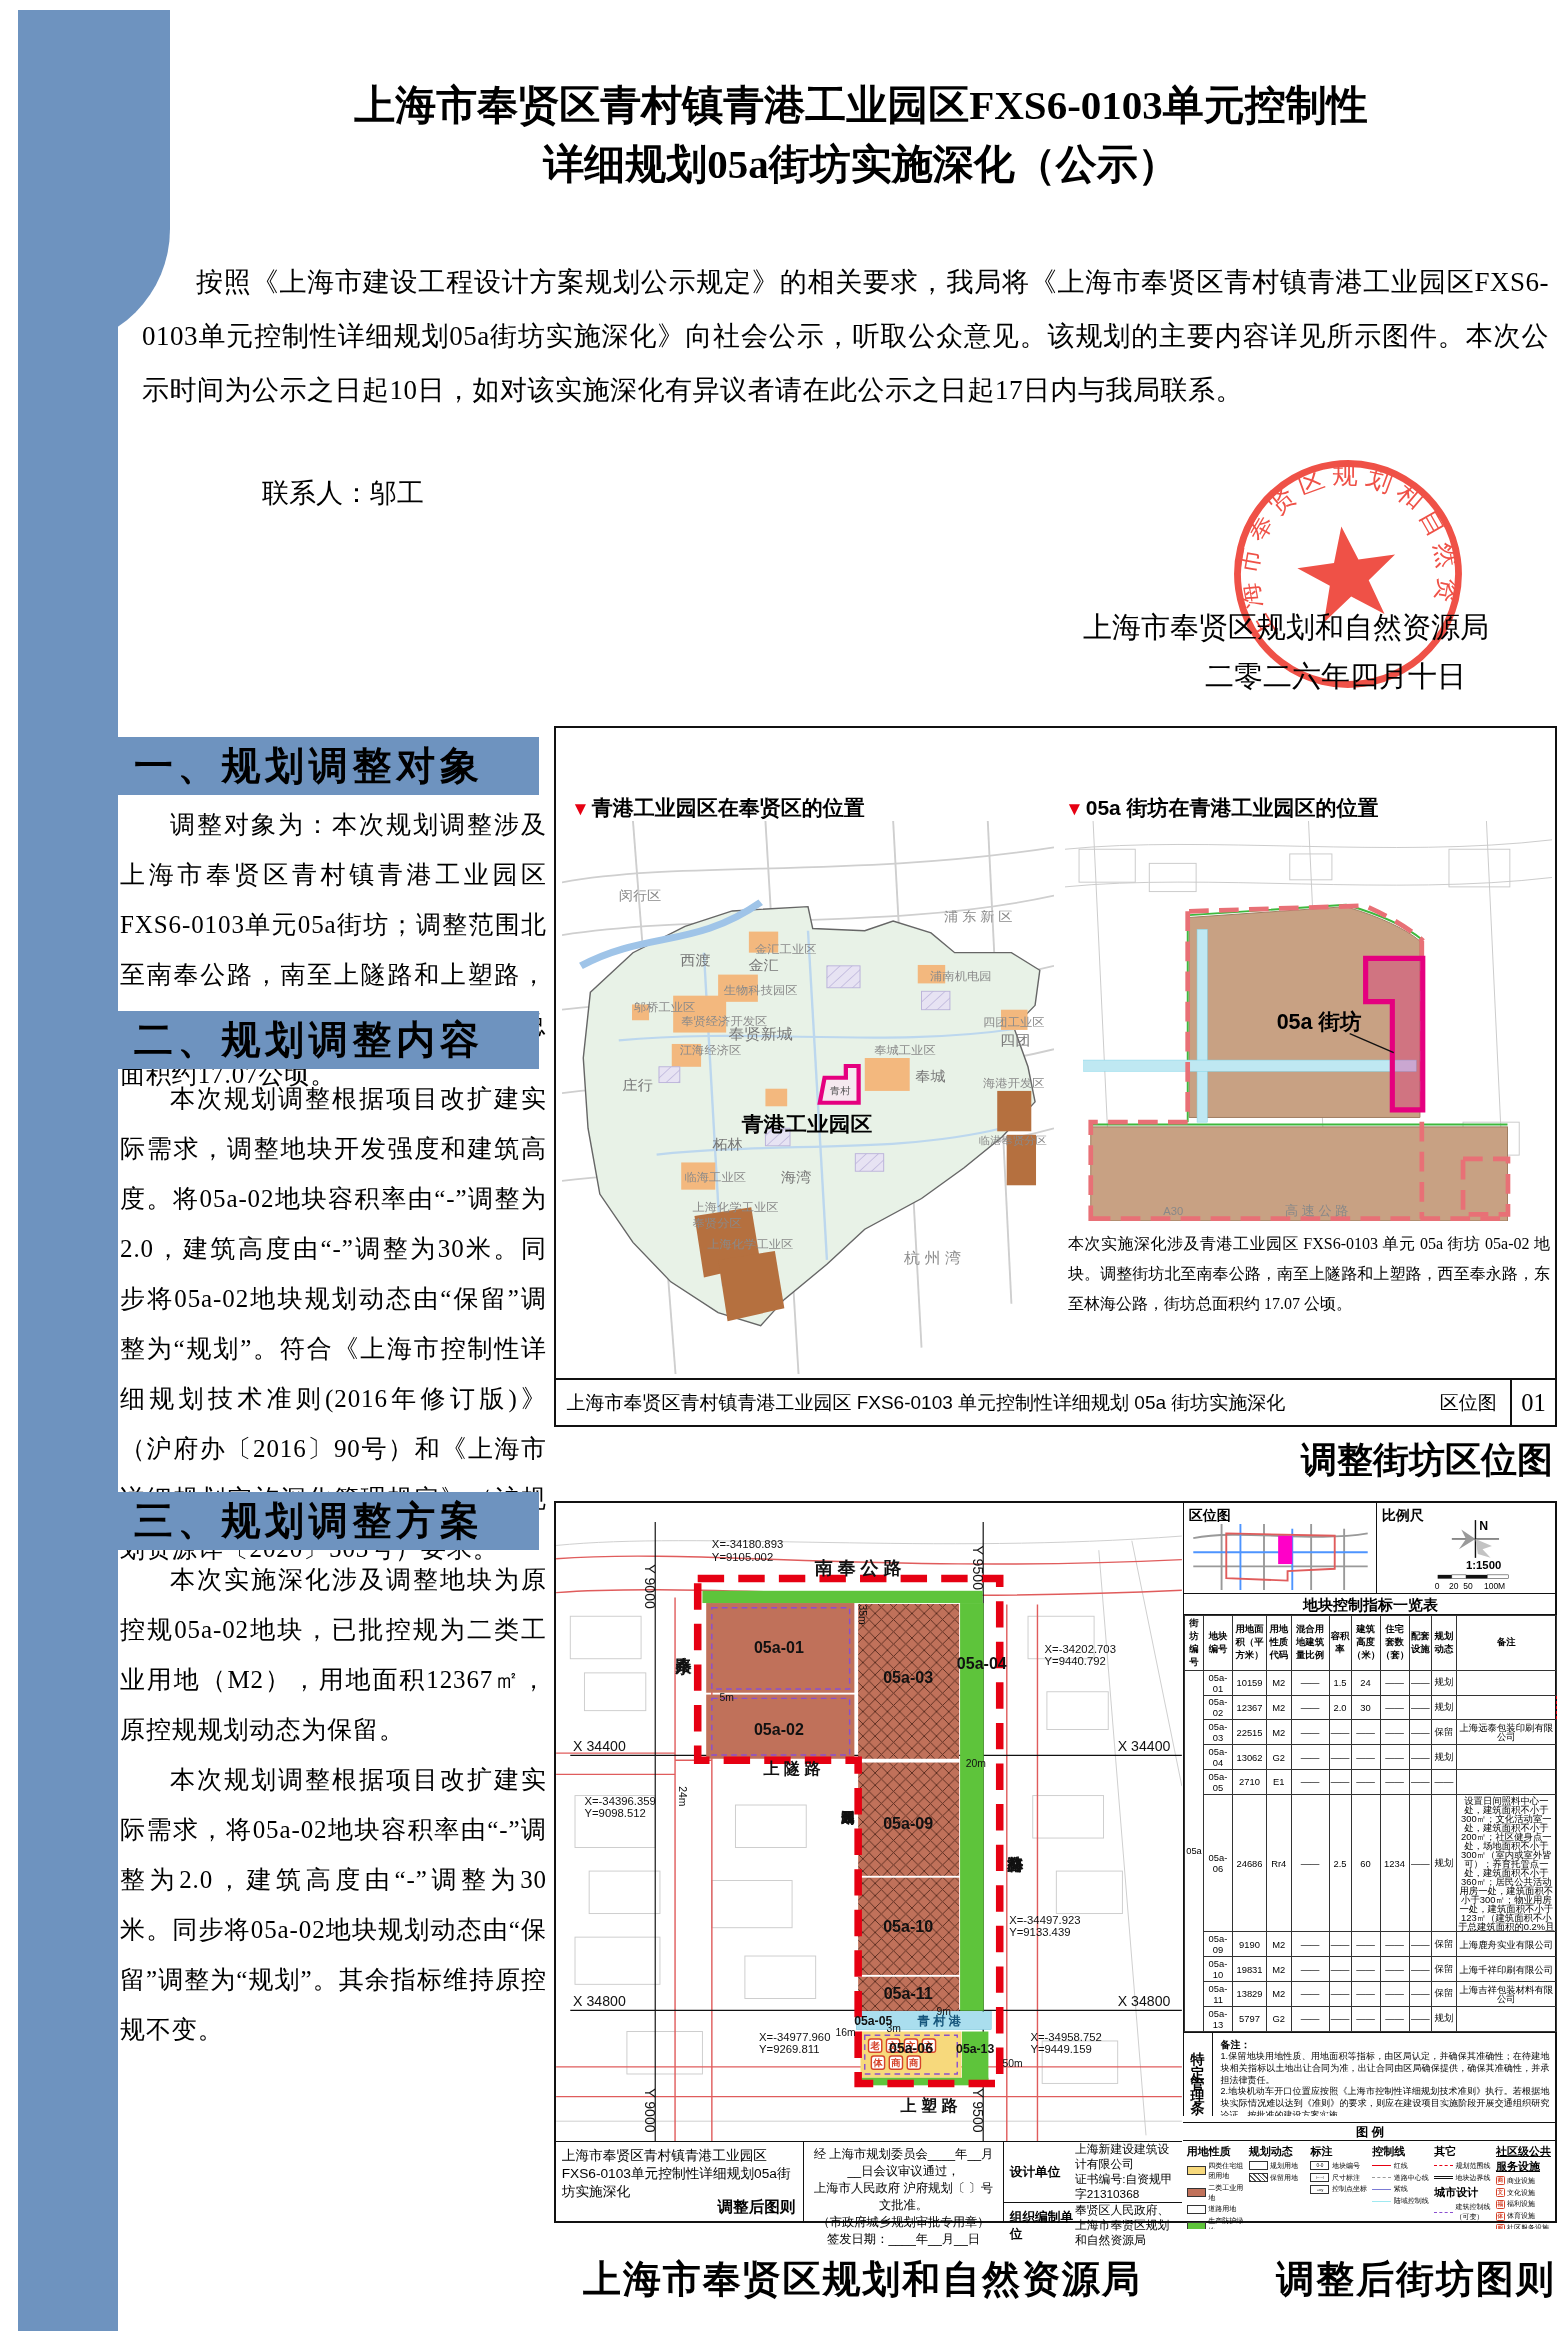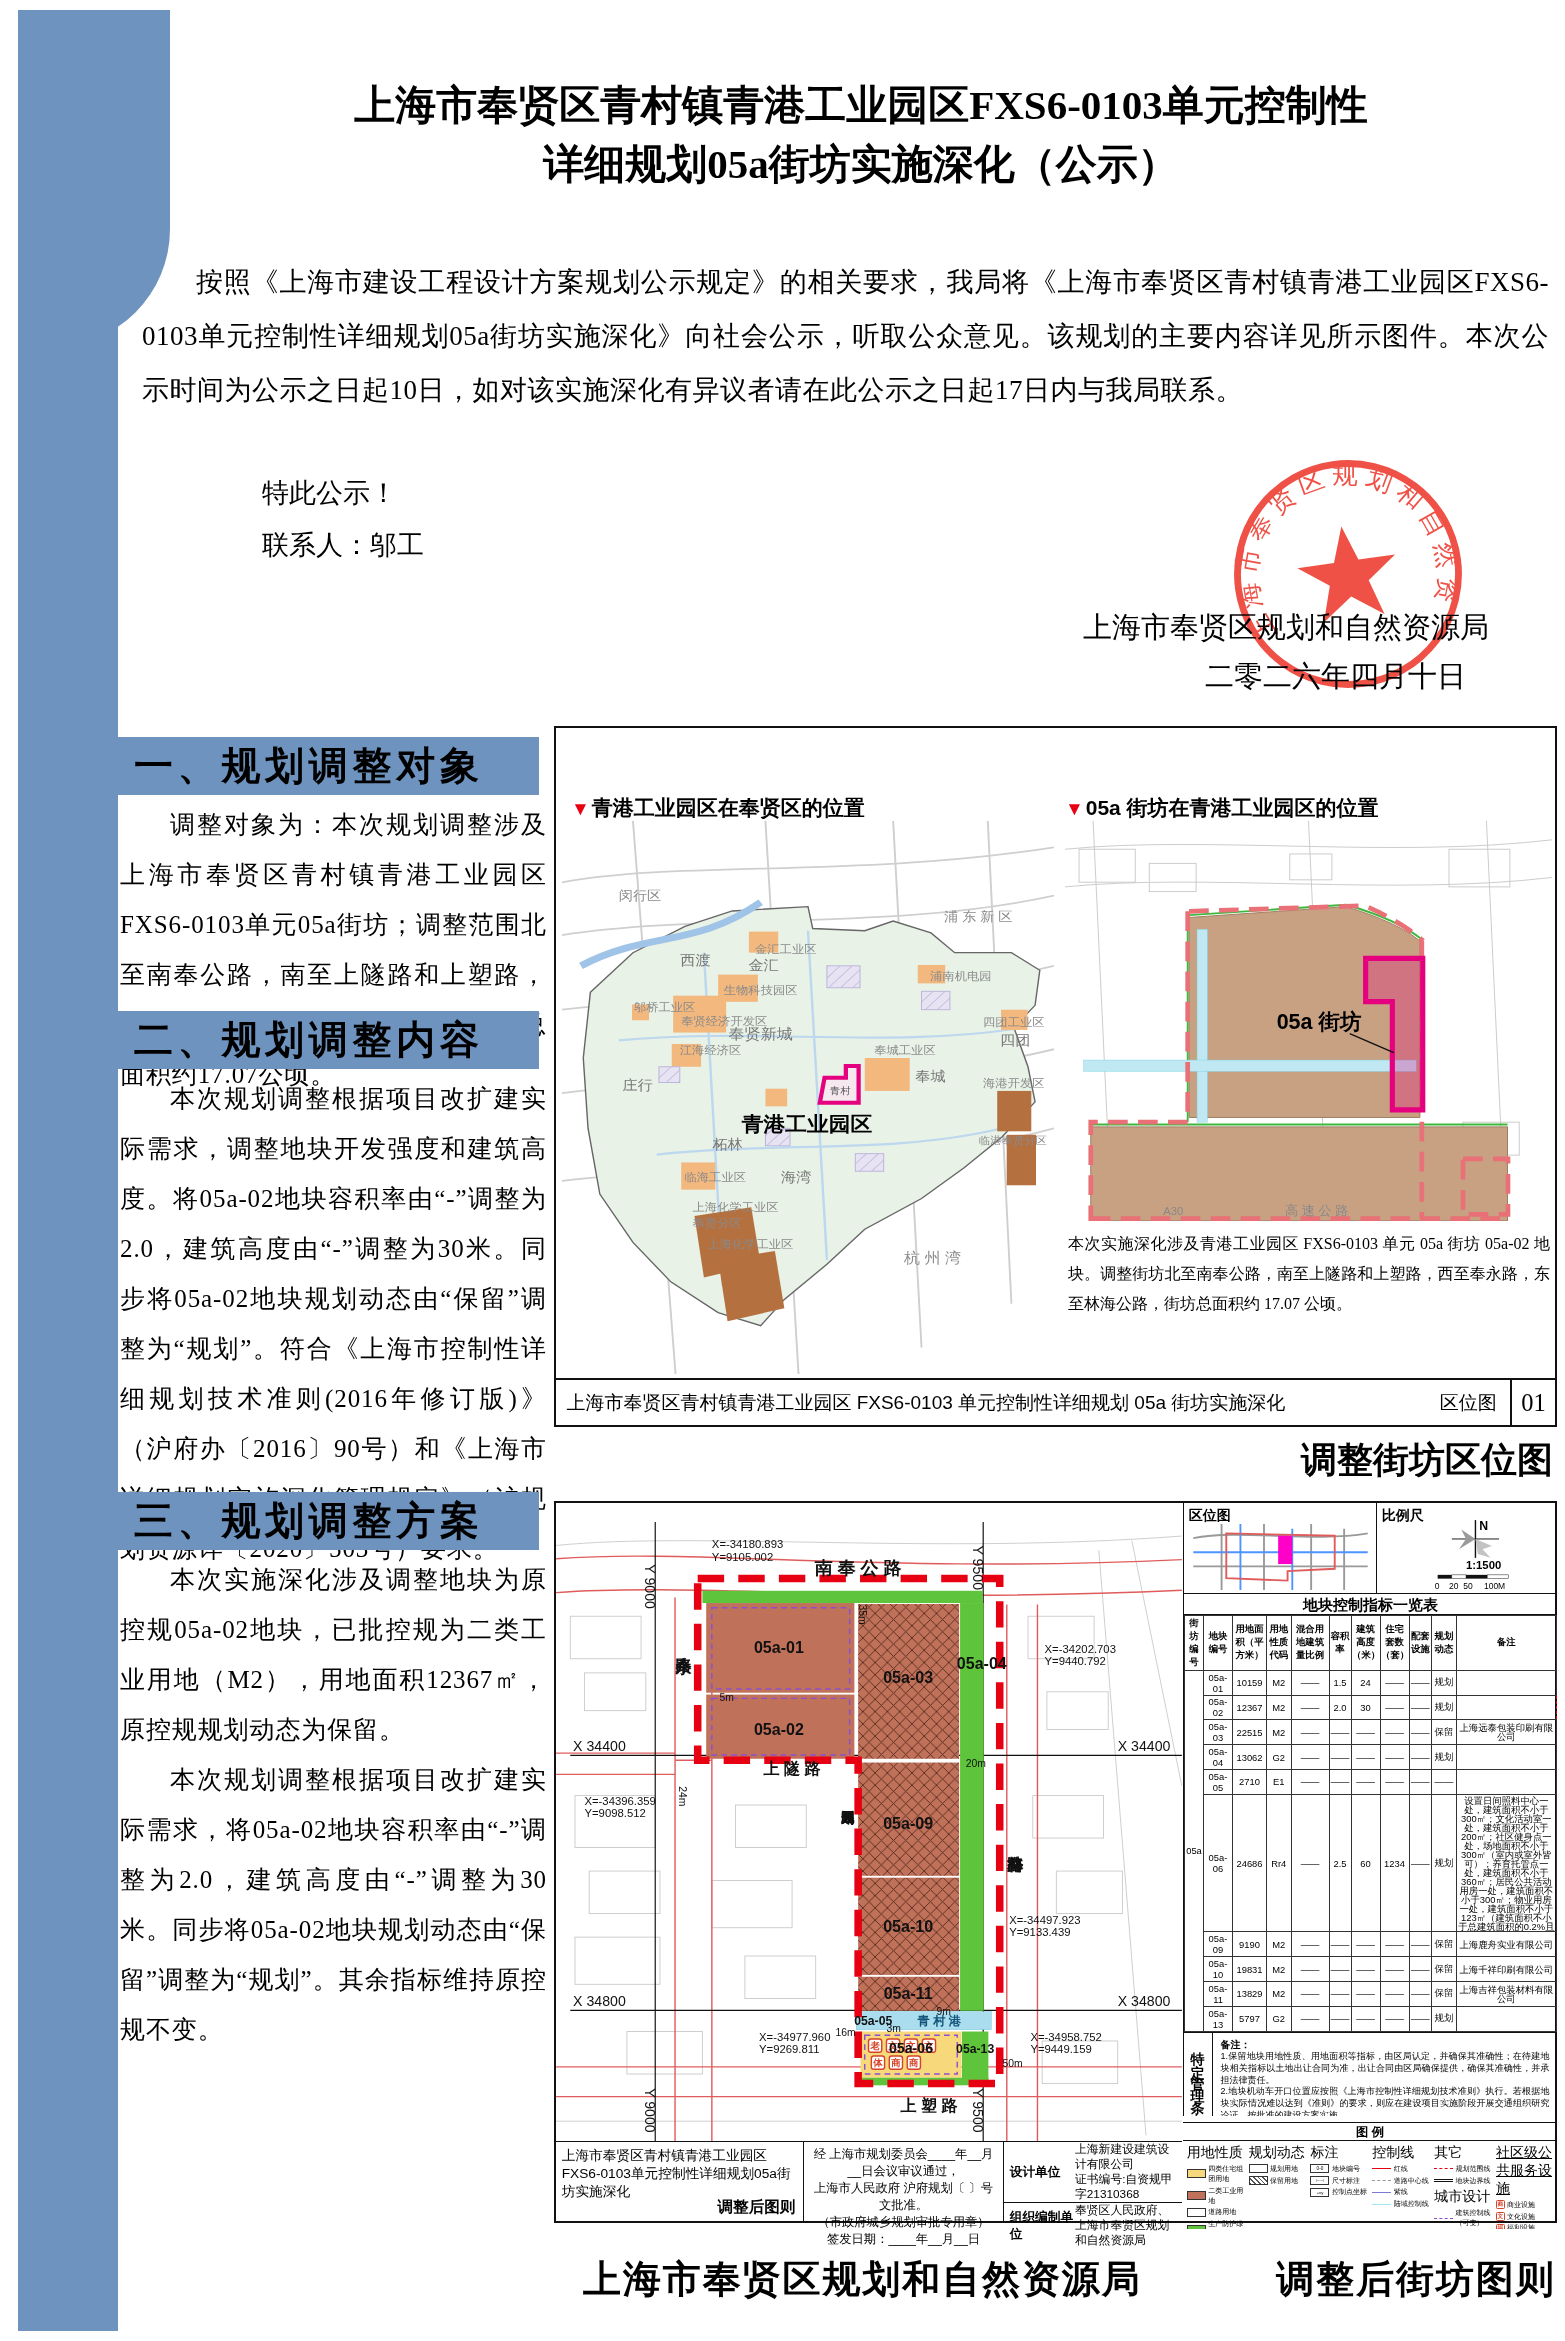--- a/index.html
+++ b/index.html
@@ -68,21 +68,21 @@
             justify-content:center; writing-mode:vertical-rl; letter-spacing:12.3px;
             font-size:14px; font-weight:bold; padding-top:7.6px; }
   .notes-txt { flex:1; padding:6.6px 7.6px; font-size:9px; line-height:11.8px; text-align:justify; }
   .notes-txt .bz { font-weight:bold; font-size:10px; }
   .m2-legend { left:627px; top:607px; width:374px; height:107px; border-top:1.4px solid #111;
                font-family:"Liberation Sans","DejaVu Sans",sans-serif; overflow:hidden;margin-top:12px; }
   .lg-title { height:18px; line-height:18px; text-align:center; font-weight:bold;
               font-size:12.3px; border-bottom:0.9px solid #111; }
   .lg-body { display:flex; padding:2.8px 3.8px; gap:4.7px; }
   .lg-col { flex:1; }
-  .lg-h { font-size:14px; font-weight:normal; margin-bottom:1.9px; }
+  .lg-h { font-size:11px; font-weight:bold; margin-bottom:1.9px; }
   .lg-h.u { text-decoration:underline; }
   .lg-item { display:flex; align-items:center; gap:2.4px; font-size:7px; margin-bottom:1.9px; }
   .sw { width:19px; height:8.5px; border:0.5px solid #333; flex:none; }
   .sw.line { height:0; border:none; border-top:1.9px solid #888; }
   .ric { width:8.5px; height:8.5px; border:0.9px solid #d5432a; color:#d5432a; font-size:5.7px;
          line-height:7px; text-align:center; border-radius:1.4px; flex:none; font-weight:bold; }
   .m2-titleblock { left:0; top:638px; width:626px; height:80px; border-top:1.4px solid #111;
                    display:flex; font-family:"Liberation Sans","DejaVu Sans",sans-serif; }
   .tb-c1 { width:248px; border-right:1.4px solid #111; padding:4.7px 5.7px; font-size:13.7px;
            line-height:18px; position:relative; }
@@ -106,21 +106,20 @@
 <div class="abs blue-bar"></div>
 
 <div class="abs doc-title">
   <div>上海市奉贤区青村镇青港工业园区FXS6-0103单元控制性</div>
   <div>详细规划05a街坊实施深化（公示）</div>
 </div>
 
 <p class="abs intro">按照《上海市建设工程设计方案规划公示规定》的相关要求，我局将《上海市奉贤区青村镇青港工业园区FXS6-0103单元控制性详细规划05a街坊实施深化》向社会公示，听取公众意见。该规划的主要内容详见所示图件。本次公示时间为公示之日起10日，如对该实施深化有异议者请在此公示之日起17日内与我局联系。</p>
 
 <div class="abs notice-block">
-  <div>特此公示！</div>
   <div>联系人：邬工</div>
 </div>
 
 <svg class="abs seal" viewBox="0 0 600 600">
   <g transform="rotate(-8 300 300)" opacity="0.92">
     <circle cx="300" cy="300" r="242" fill="none" stroke="#ee4338" stroke-width="15"></circle>
     <polygon fill="#ee4338" points="300,195 327,272 408,272 343,320 367,398 300,350 233,398 257,320 192,272 273,272"></polygon>
     <path id="sealArc" d="M141,423 A200,200 0 1 1 459,423" fill="none"></path>
     <text font-size="56" fill="#ee4338" letter-spacing="14">
       <textPath href="#sealArc" startOffset="2%">上海市奉贤区规划和自然资源局</textPath>

